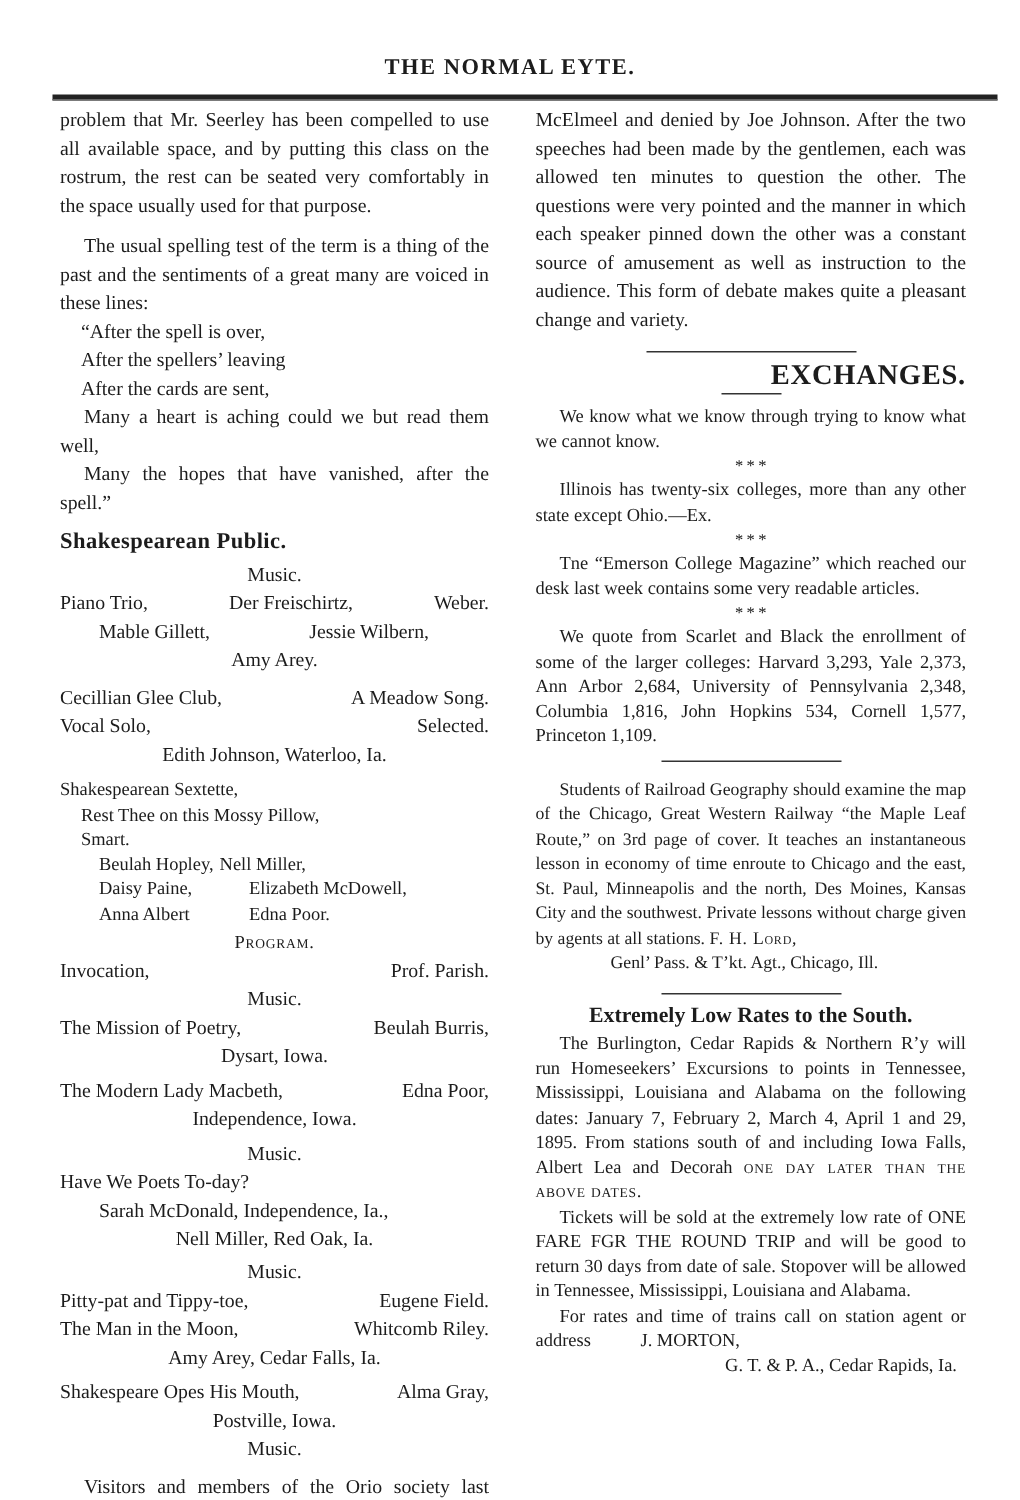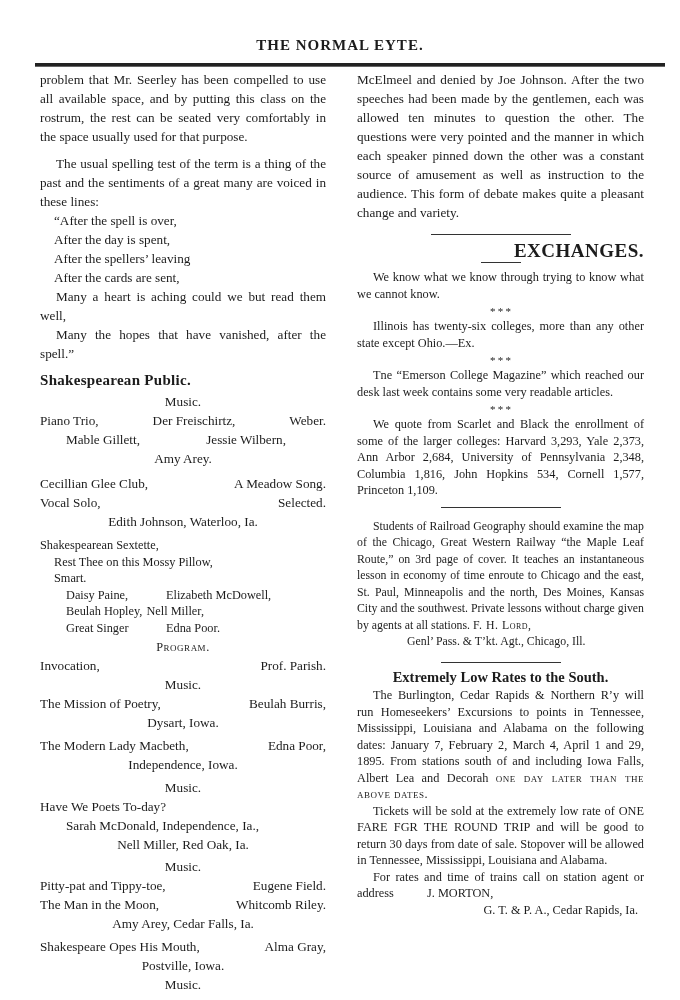--- a/index.html
+++ b/index.html
@@ -52,21 +52,20 @@
 <body>
 
 <div class="header">THE NORMAL EYTE.</div>
 <div class="header-rule"></div>
 
 <div class="col col-left">
   <p>problem that Mr. Seerley has been compelled to use all available space, and by putting this class on the rostrum, the rest can be seated very comfortably in the space usually used for that purpose.</p>
   <p class="indent gap">The usual spelling test of the term is a thing of the past and the sentiments of a great many are voiced in these lines:</p>
   <div>
     <div class="poem-line">“After the spell is over,</div>
-    <div class="poem-line">After the day is spent,</div>
     <div class="poem-line">After the spellers’ leaving</div>
     <div class="poem-line">After the cards are sent,</div>
     <p class="indent">Many a heart is aching could we but read them well,</p>
     <p class="indent">Many the hopes that have vanished, after the spell.”</p>
   </div>
 
   <div class="section-title">Shakespearean Public.</div>
   <div class="center">Music.</div>
   <div class="row">
     <span>Piano Trio,</span>
@@ -89,29 +88,29 @@
   </div>
   <div class="center">Edith Johnson, Waterloo, Ia.</div>
 
   <div class="small" style="margin-top:6px;">
     <div>Shakespearean Sextette,</div>
     <div class="row" style="padding-left:14px; padding-right:16px;flex-direction:column;">
       <span>Rest Thee on this Mossy Pillow,</span>
       <span>Smart.</span>
     </div>
     <div class="sub" style="display:flex;">
+      <span style="margin-right:4px;">Beulah Hopley,</span>
+      <span>Nell Miller,</span>
+    </div>
+    <div class="sub" style="display:flex;">
       <span style="width:100px;">Daisy Paine,</span>
       <span>Elizabeth McDowell,</span>
     </div>
     <div class="sub" style="display:flex;">
-      <span style="margin-right:4px;">Beulah Hopley,</span>
-      <span>Nell Miller,</span>
-    </div>
-    <div class="sub" style="display:flex;">
-      <span style="width:100px;">Great Singer</span>
+      <span style="width:100px;">Anna Albert</span>
       <span>Edna Poor.</span>
     </div>
     <div class="center smallcaps" style="margin-top:3px;">Program.</div>
   </div>
 
   <div class="row">
     <span>Invocation,</span>
     <span>Prof. Parish.</span>
   </div>
   <div class="center">Music.</div>

